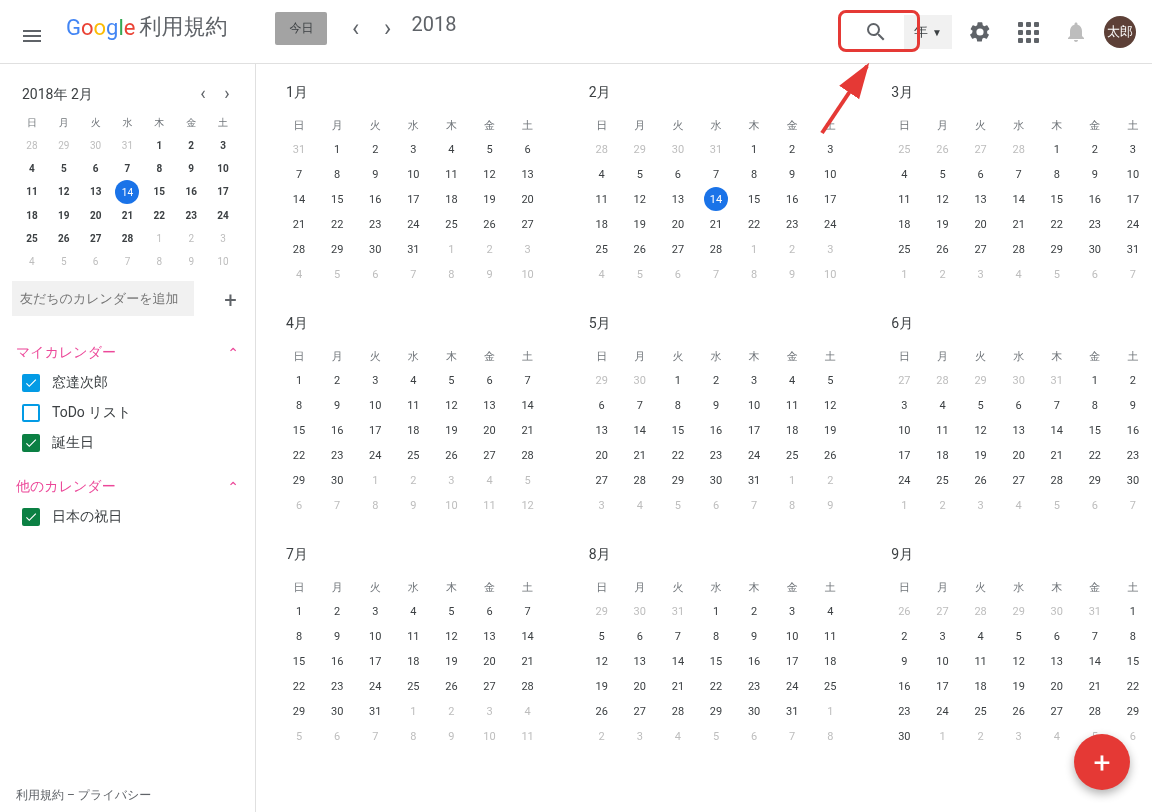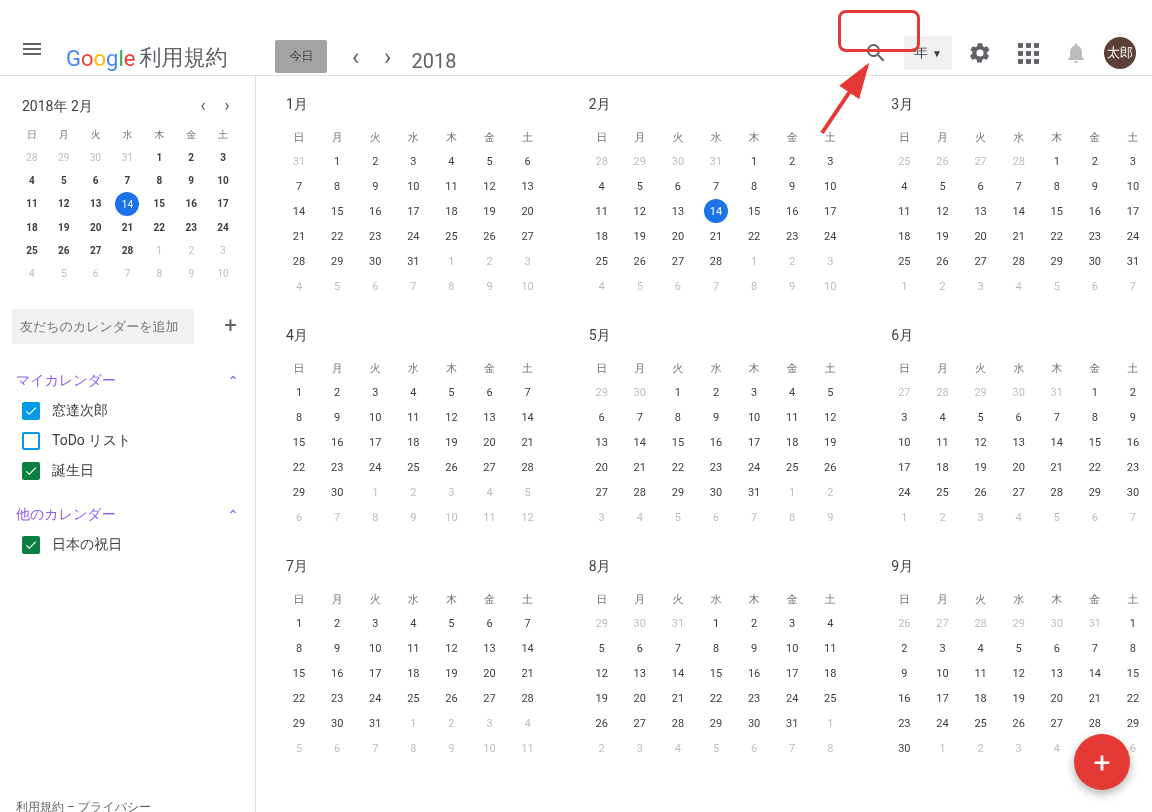--- a/index.html
+++ b/index.html
@@ -1,17 +1,17 @@
 <!DOCTYPE html>
 <html><head>
 <meta charset="utf-8">
 <style>
 *{box-sizing:border-box;margin:0;padding:0;font-family:Roboto,Arial,sans-serif}
 body{width:1152px;height:812px;overflow:hidden;background:#fff;color:#202124}
-.header{height:76px;display:flex;align-items:flex-end;padding:2px 8px;border-bottom:1px solid #e0e0e0}
+.header{height:64px;display:flex;align-items:flex-start;padding:12px 8px;border-bottom:1px solid #e0e0e0}
 .menu-icon{width:48px;height:48px;display:flex;align-items:center;justify-content:center;cursor:pointer;border-radius:50%}
 .menu-icon svg,.icon-btn svg{width:24px;height:24px;fill:#5f6368}
 .logo{display:flex;align-items:center;margin-left:6px}
 .logo-text{font-size:22px;margin-left:4px}
 .g-blue{color:#4285F4}.g-red{color:#EA4335}.g-yellow{color:#FBBC05}.g-green{color:#34A853}
 .app-name{font-size:22px;color:#5f6368;margin-left:4px}
 .today-btn{margin-left:48px;background:#a3a3a3;border:none;padding:8px 14px;font-size:12px;color:#3c4043;cursor:pointer;border-radius:2px}
 .nav-arrows{display:flex;margin-left:12px}
 .arrow-btn{width:32px;height:32px;display:flex;align-items:center;justify-content:center;cursor:pointer;color:#5f6368;font-size:24px}
 .year-title{font-size:20px;color:#5f6368;margin-left:8px}
@@ -30,26 +30,26 @@
 .mini-cal-header{display:flex;align-items:flex-end;justify-content:space-between;margin-bottom:8px}
 .mini-cal-title{font-size:14px;color:#3c4043;padding-left:6px}
 .mini-nav{display:flex}
 .mini-nav span{width:24px;height:24px;display:flex;align-items:center;justify-content:center;cursor:pointer;color:#5f6368;font-size:18px}
 .mini-grid{display:grid;grid-template-columns:repeat(7,1fr);text-align:center;font-size:10px;color:#70757a}
 .mini-grid .dh{font-weight:500;color:#70757a;padding:4px 0}
 .mini-grid .d{padding:6px 0;color:#3c4043;cursor:pointer}
 .mini-grid .d.other{color:#bdbdbd}
 .mini-grid .d.today{background:#1a73e8;color:#fff;border-radius:50%;width:24px;height:24px;display:flex;align-items:center;justify-content:center;margin:0 auto;padding:0}
 .mini-grid .d.bold{font-weight:700}
-.add-friend{display:flex;align-items:flex-start;margin:24px 4px 8px;gap:24px}
+.add-friend{display:flex;align-items:flex-end;margin:8px 4px 8px;gap:24px}
 .add-friend-input{flex:1;background:#f1f1f1;border:none;padding:10px 8px;font-size:13px;color:#3c4043}
 .plus-btn{width:32px;height:32px;display:flex;align-items:center;justify-content:center;cursor:pointer;color:#5f6368;font-size:22px}
 .section{margin-top:14px}
 .section-header{display:flex;align-items:center;justify-content:space-between;padding:6px 8px;cursor:pointer}
-.section-header span{font-size:14px;color:#8b5cf6}
+.section-header span{font-size:14px;color:#ec4899}
 .chev{font-size:20px;color:#5f6368}
 .cal-item{display:flex;align-items:center;padding:6px 8px;gap:12px;cursor:pointer}
 .checkbox{width:18px;height:18px;border-radius:2px;display:flex;align-items:center;justify-content:center;margin-left:6px}
 .checkbox.checked.blue{background:#039be5}
 .checkbox.unchecked{border:2px solid #039be5}
 .checkbox.checked.green{background:#0b8043}
 .checkbox svg{width:14px;height:14px;fill:#fff}
 .cal-label{font-size:14px;color:#3c4043}
 .footer-links{margin-top:auto;padding:8px;font-size:12px;color:#5f6368}
 .content{flex:1;overflow:auto;padding:20px 0 20px 24px}

